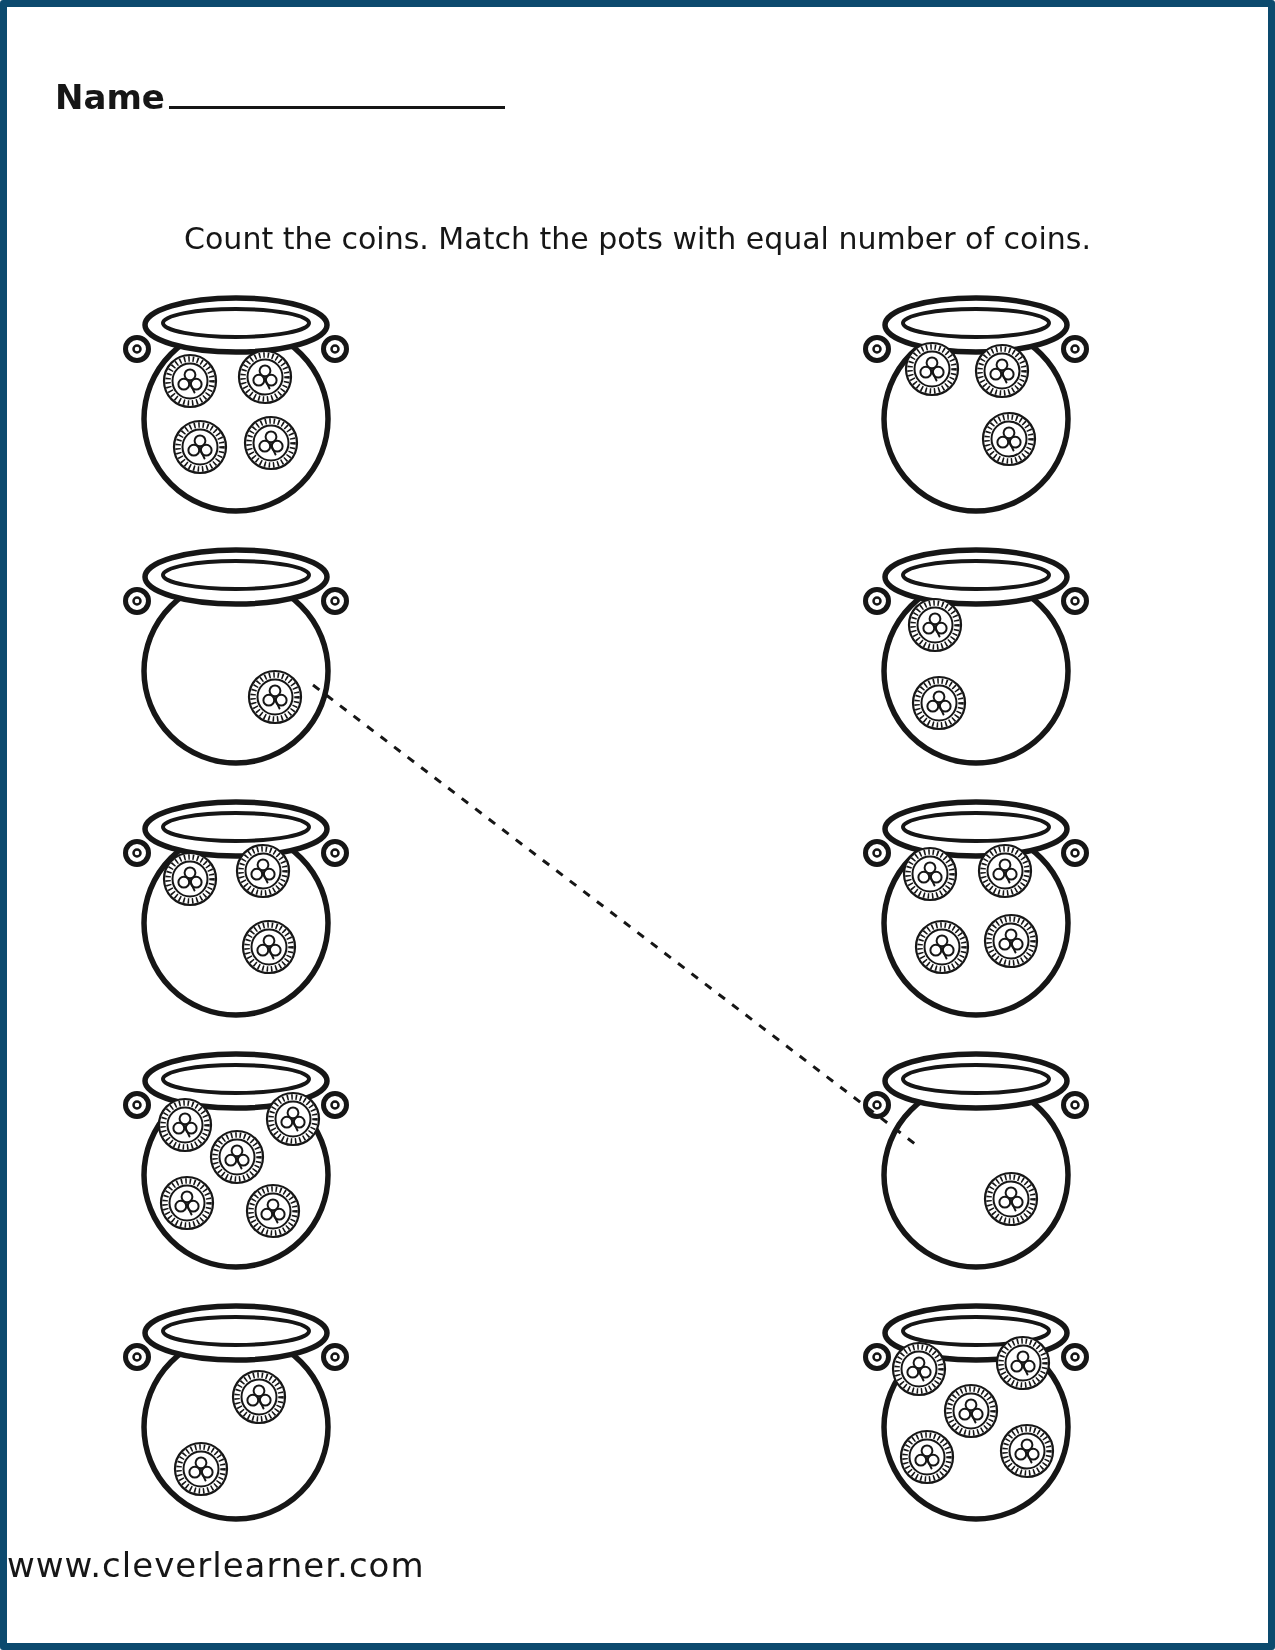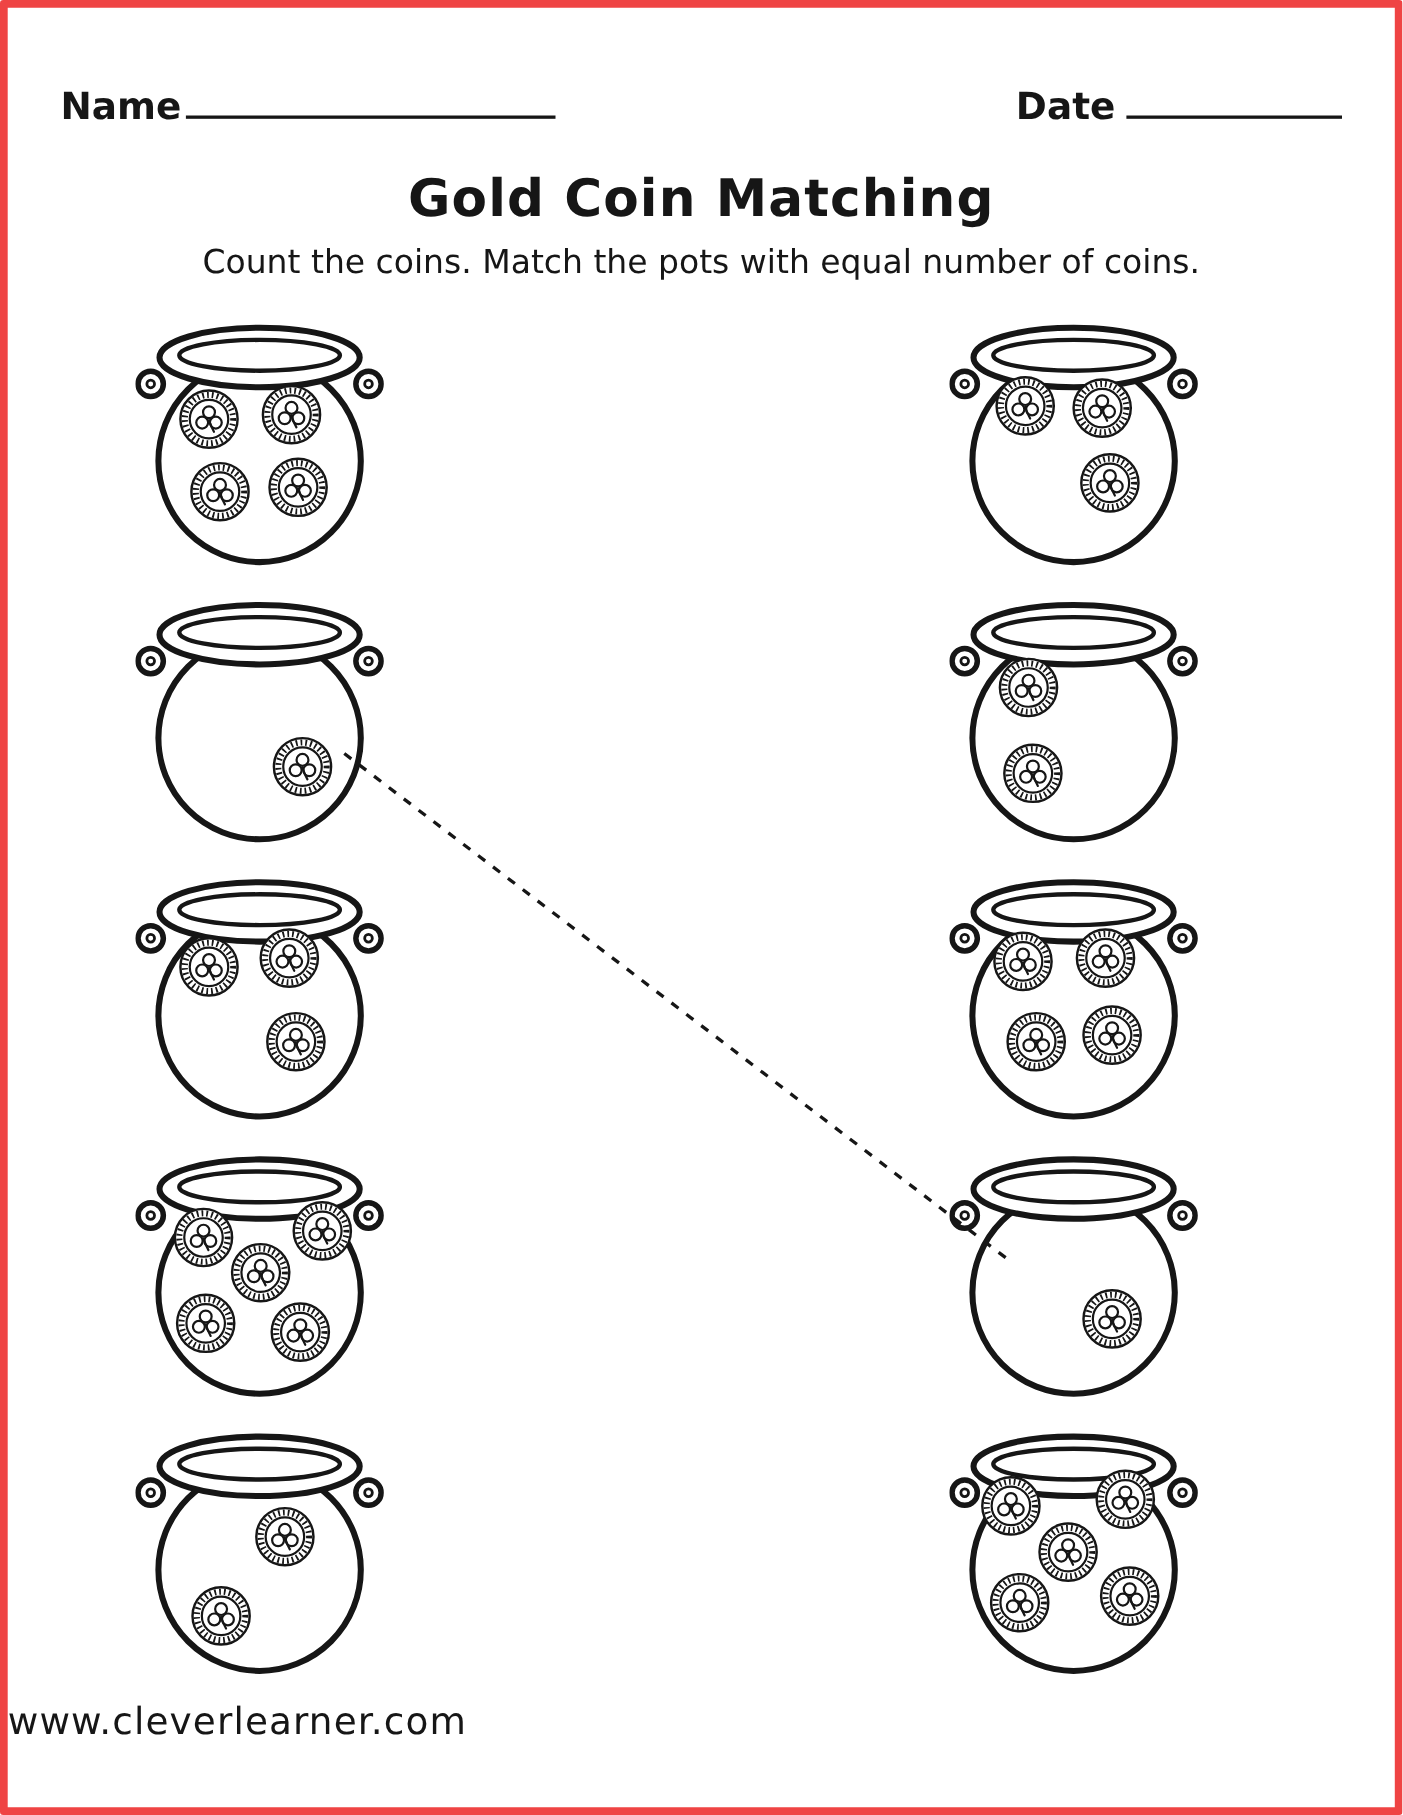--- a/index.html
+++ b/index.html
@@ -2,21 +2,21 @@
 <html><head>
 <meta charset="utf-8">
 <style>
   html, body { margin: 0; padding: 0; background: #ffffff; }
   .page {
     position: relative;
     width: 1275px;
     height: 1650px;
     box-sizing: border-box;
     background: #ffffff;
-    border: 7px solid #ef4444;
+    border: 7px solid #0c4a6e;
     border-radius: 3px;
     font-family: "DejaVu Sans", sans-serif;
     color: #161616;
     overflow: hidden;
   }
   .header {
     position: absolute;
     top: 70px; left: 48px; right: 48px;
     display: flex;
     justify-content: space-between;
@@ -66,26 +66,22 @@
 </style>
 </head>
 <body>
 
 <div class="page">
 
   <div class="header">
     <div>
       <span>Name</span><span class="blank-line name-line"></span>
     </div>
-    <div>
-      <span>Date</span><span class="blank-line date-line"></span>
-    </div>
   </div>
 
-  <h1 class="title">Gold Coin Matching</h1>
   <p class="subtitle">Count the coins. Match the pots with equal number of coins.</p>
 
   <div id="pots">
       <div class="pot" style="left: 116px; top: 278px;"><svg viewBox="0 0 226 232" width="226" height="232">
     <g>
       <circle cx="14" cy="64" r="11.5" fill="#fff" stroke="#161616" stroke-width="5"></circle>
       <circle cx="14" cy="64" r="3.5" fill="none" stroke="#161616" stroke-width="2.5"></circle>
     </g>
     <g>
       <circle cx="212" cy="64" r="11.5" fill="#fff" stroke="#161616" stroke-width="5"></circle>

